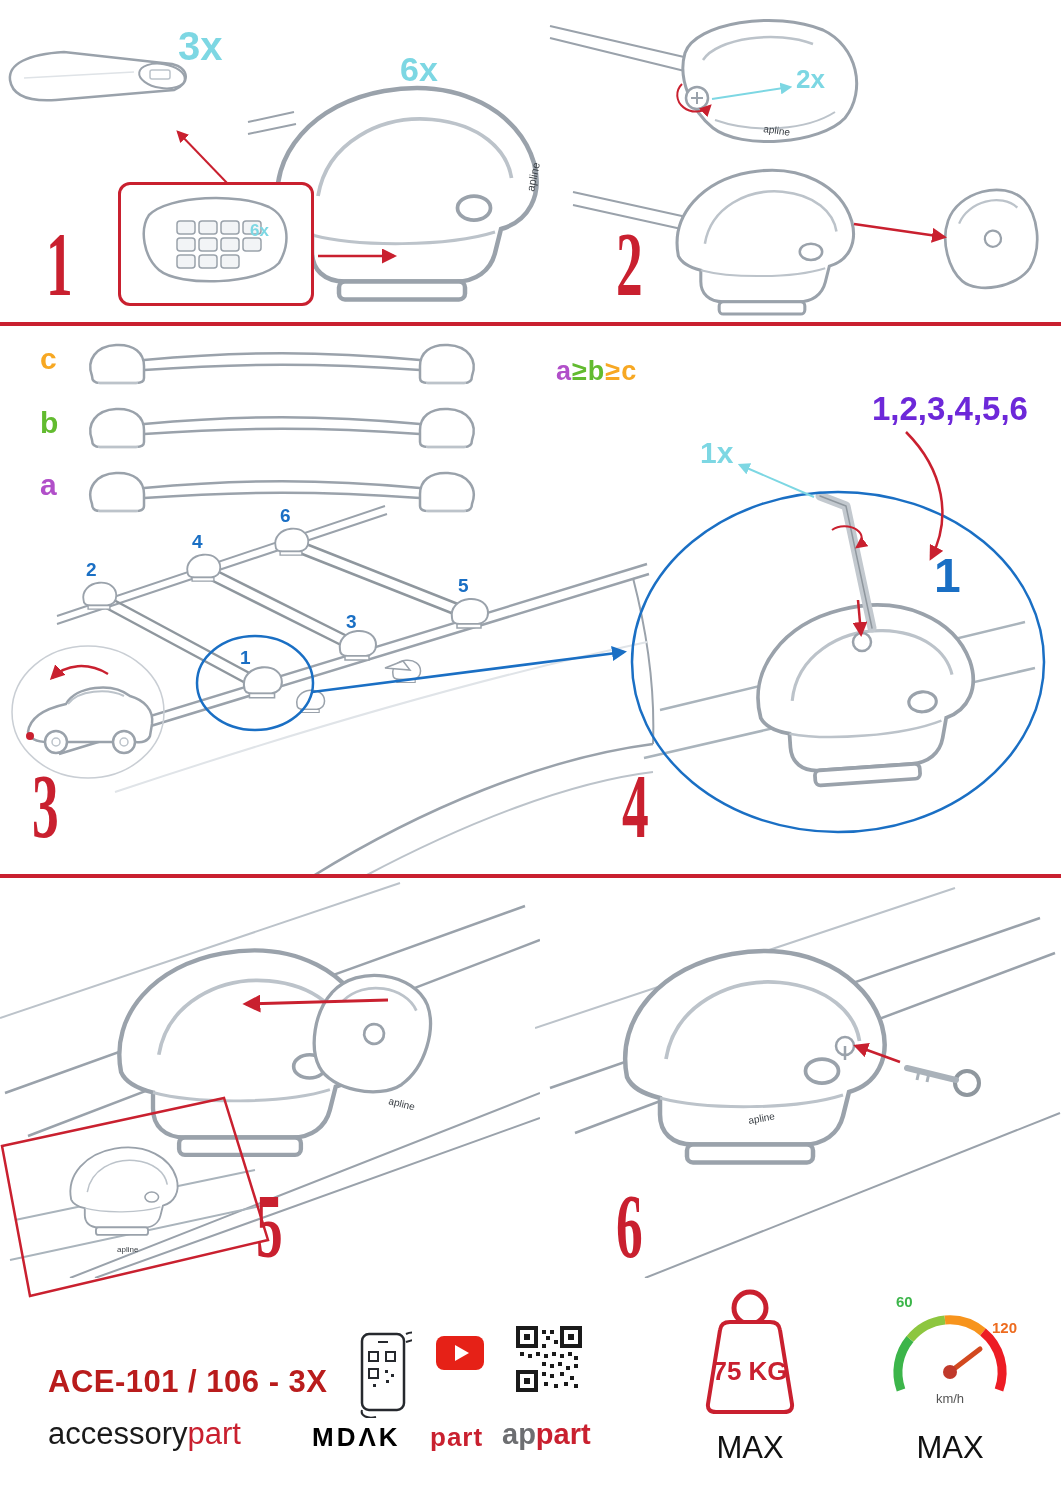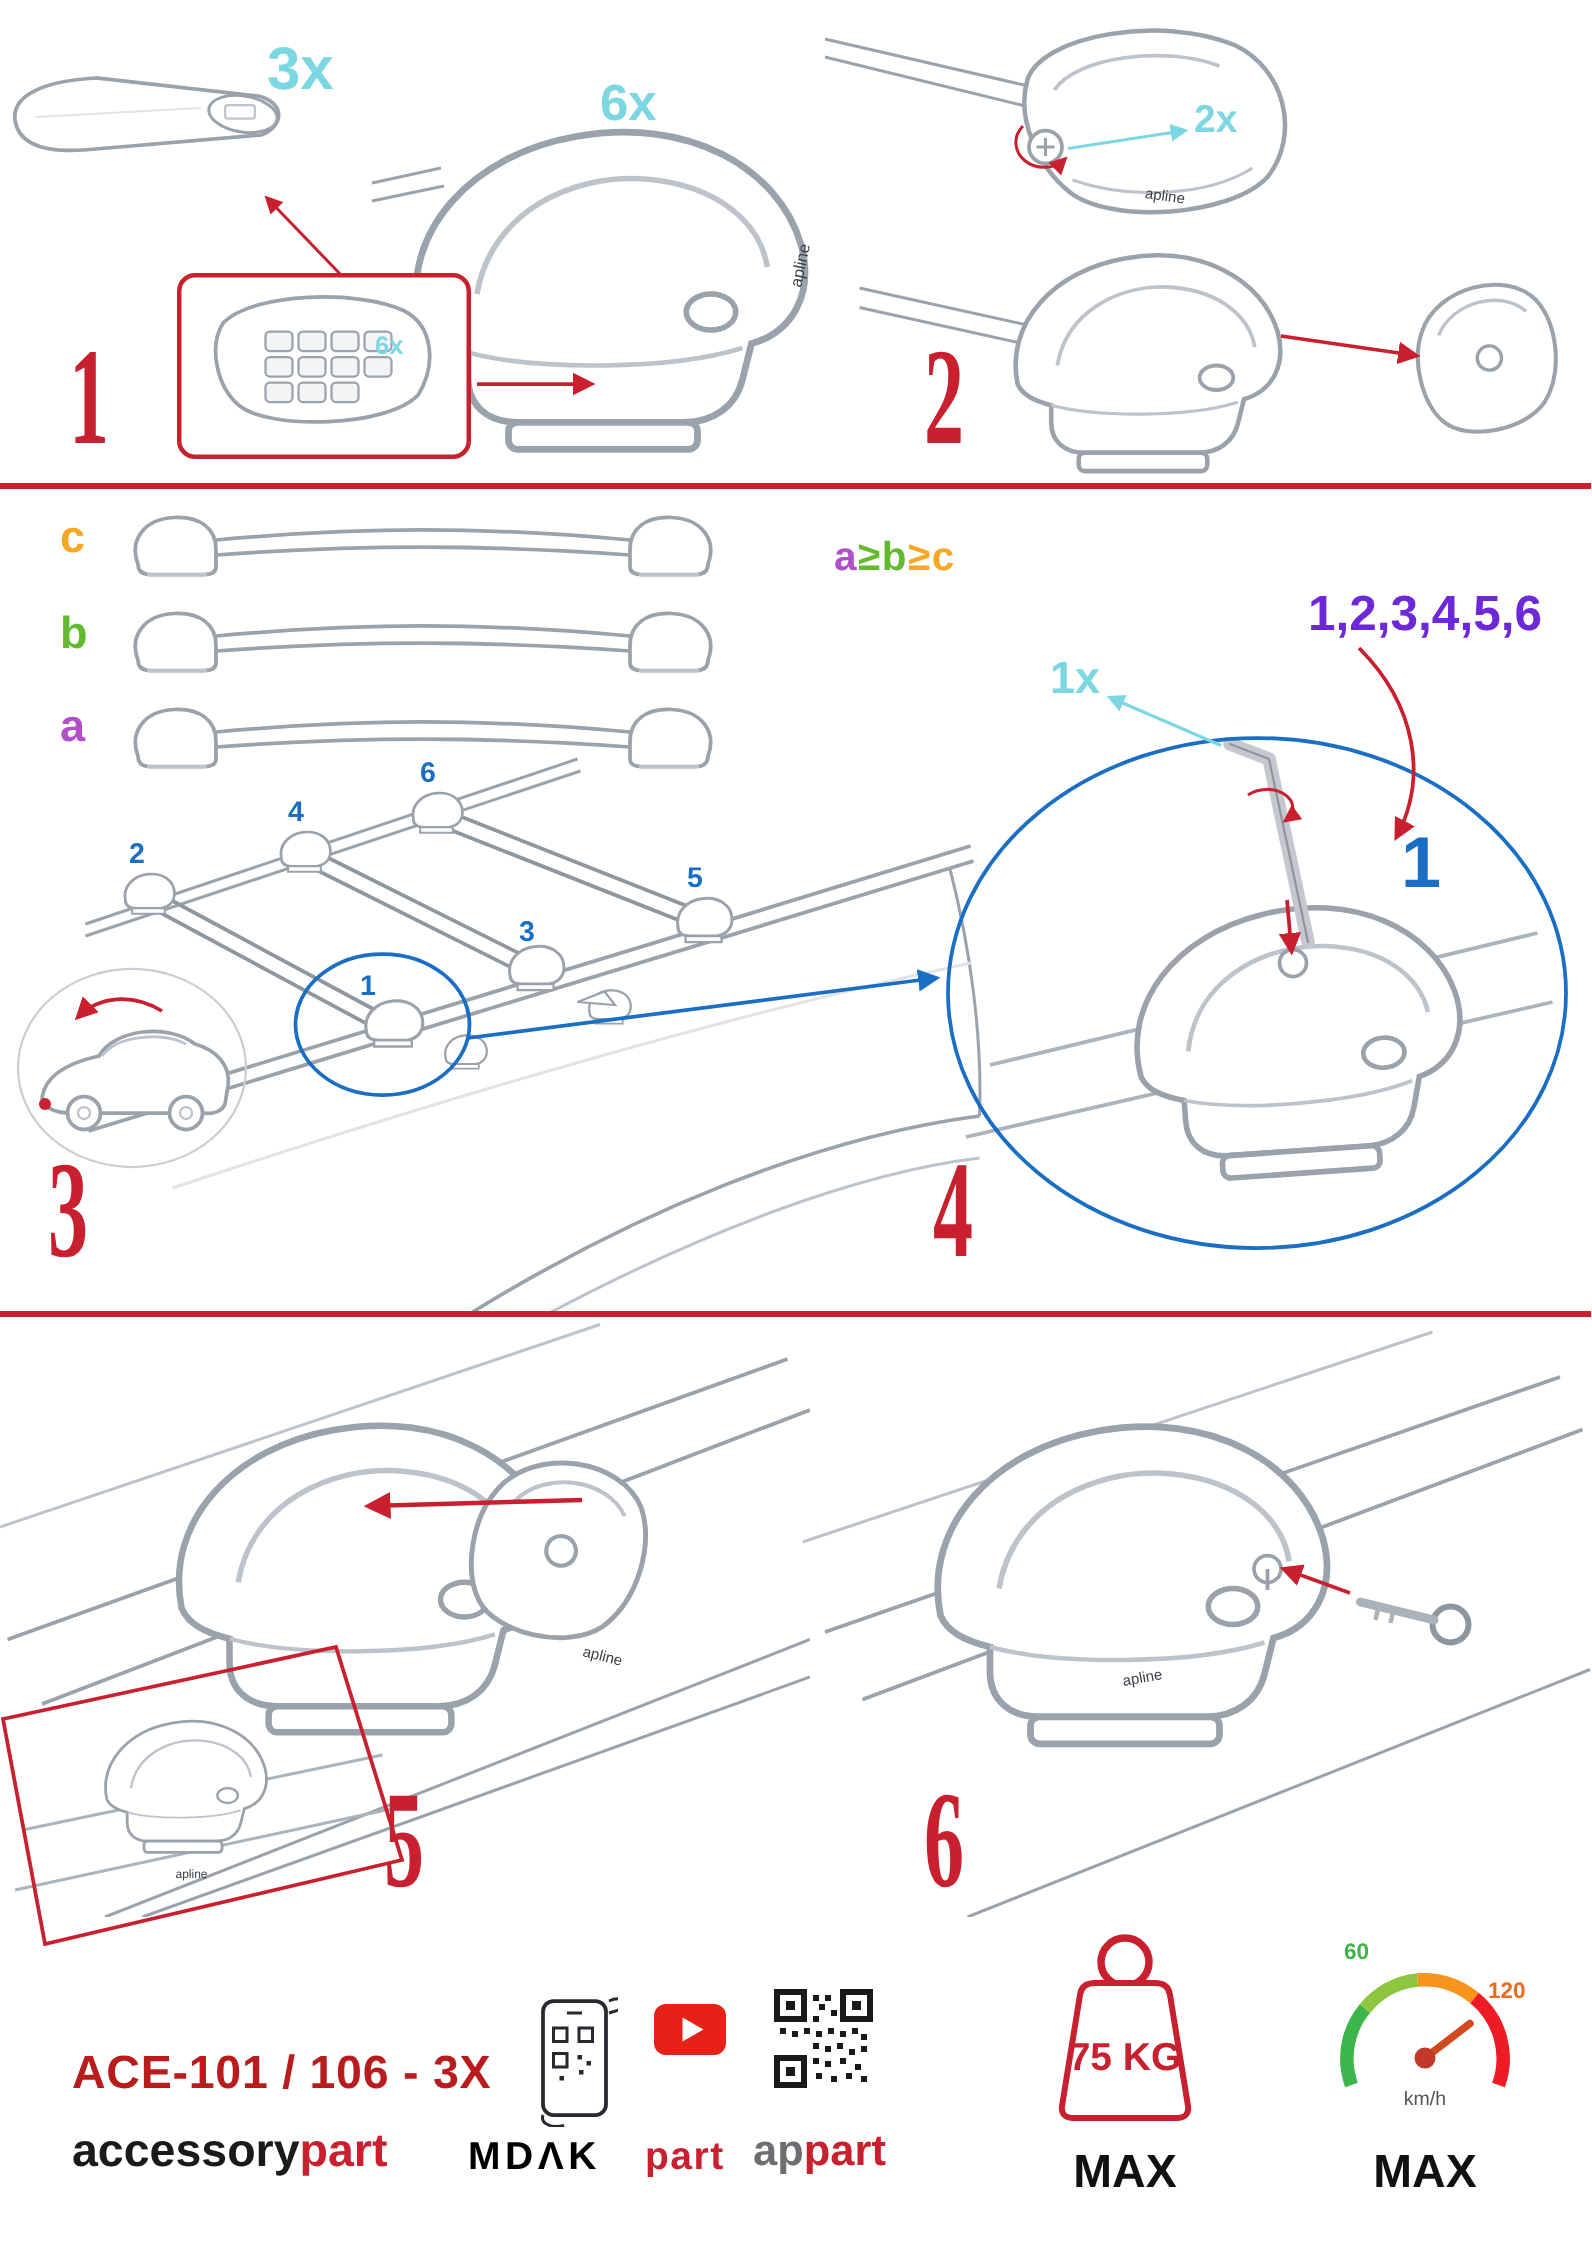--- a/index.html
+++ b/index.html
@@ -10,28 +10,28 @@
   .cyan{color:#7dd7e3;font-weight:600}
   .stepnum{color:#c9202f;font-family:"Liberation Serif",serif;font-size:92px;font-weight:700;transform:scaleX(.58);transform-origin:left top}
   .pos{color:#1a6fc4;font-weight:700;font-size:19px}
   .divider{position:absolute;left:0;width:1061px;height:4px;background:#c9202f}
   .inset-box{position:absolute;border:3px solid #c9202f;border-radius:12px;background:#fff}
   .formula{font-size:27px;font-weight:700;letter-spacing:1px}
   .seq{color:#6d28d9;font-size:33px;font-weight:600}
   .bigblue{color:#1a6fc4;font-size:48px;font-weight:700}
   .barlabel{font-size:30px;font-weight:700}
   .model{color:#b91c1c;font-size:31px;font-weight:700;letter-spacing:.5px}
-  .brand{font-size:31px;font-weight:700;color:#1a1a1a}
+  .brand{font-size:31px;font-weight:400;color:#1a1a1a}
   .brand .red{color:#c9202f}
   .mdak{font-size:26px;font-weight:700;letter-spacing:3px;color:#000000}
   .ipqi{font-size:26px;font-weight:700;letter-spacing:1px;color:#c9202f}
   .apline{font-size:29px;font-weight:700}
   .apline .gray{color:#6d6e71}
   .apline .red{color:#c9202f}
-  .maxlbl{font-size:31px;font-weight:700;color:#111;text-align:center}
+  .maxlbl{font-size:31px;font-weight:400;color:#111;text-align:center}
   .kg{color:#c9202f;font-size:26px;font-weight:600;text-align:center}
   .gauge-num{font-size:15px;font-weight:700}
   svg{display:block}
 </style>
 </head>
 <body>
 
 <div class="page">
 
   <svg width="0" height="0" class="abs" aria-hidden="true">

